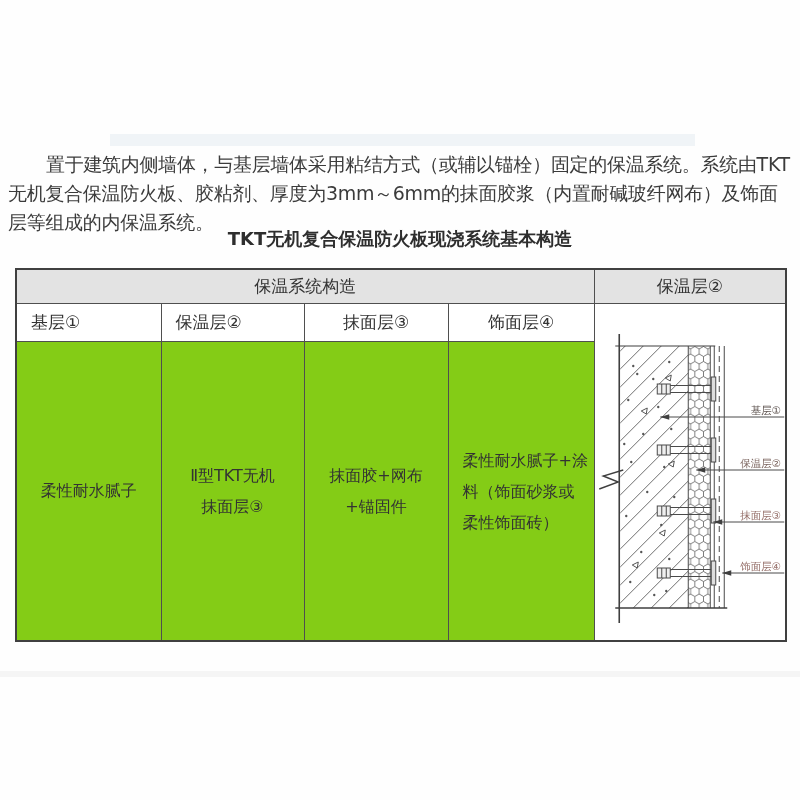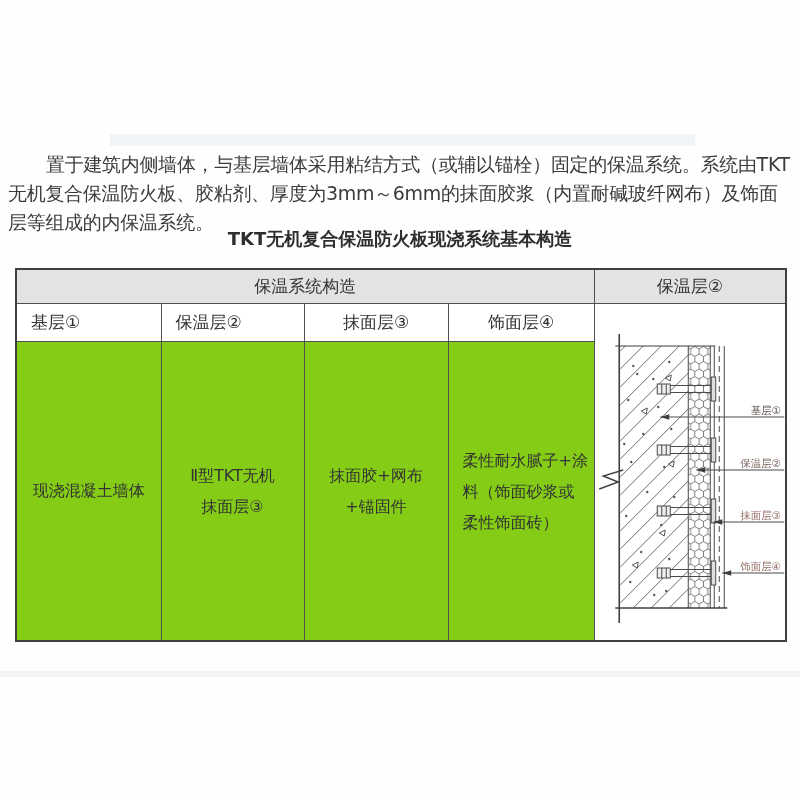--- a/index.html
+++ b/index.html
@@ -173,21 +173,21 @@
             <text x="186" y="110" fill="#5f5551">基层①</text>
             <text x="186" y="163" fill="#7b655f">保温层②</text>
             <text x="186" y="215" fill="#96706a">抹面层③</text>
             <text x="186" y="266" fill="#96706a">饰面层④</text>
           </g>
         </svg>
 
       </td>
     </tr>
     <tr>
-      <td class="bc">现浇混凝土墙体</td>
+      <td class="bc">柔性耐水腻子</td>
       <td class="bc pre">Ⅱ型TKT无机
 抹面层③</td>
       <td class="bc pre">抹面胶+网布
 +锚固件</td>
       <td class="bc pre bcL">柔性耐水腻子+涂
 料（饰面砂浆或
 柔性饰面砖）</td>
     </tr>
   </tbody>
     </table>

